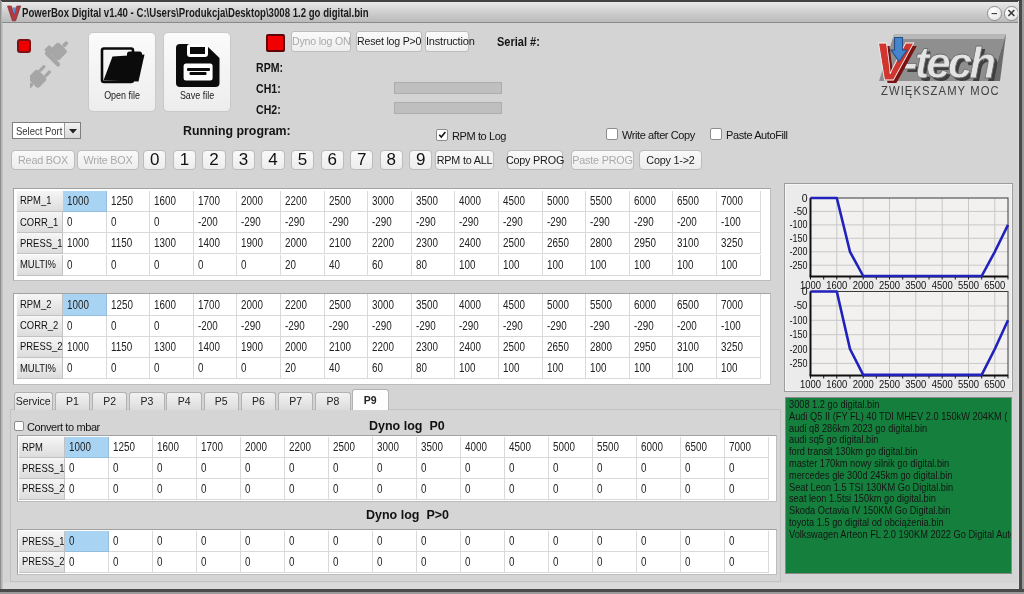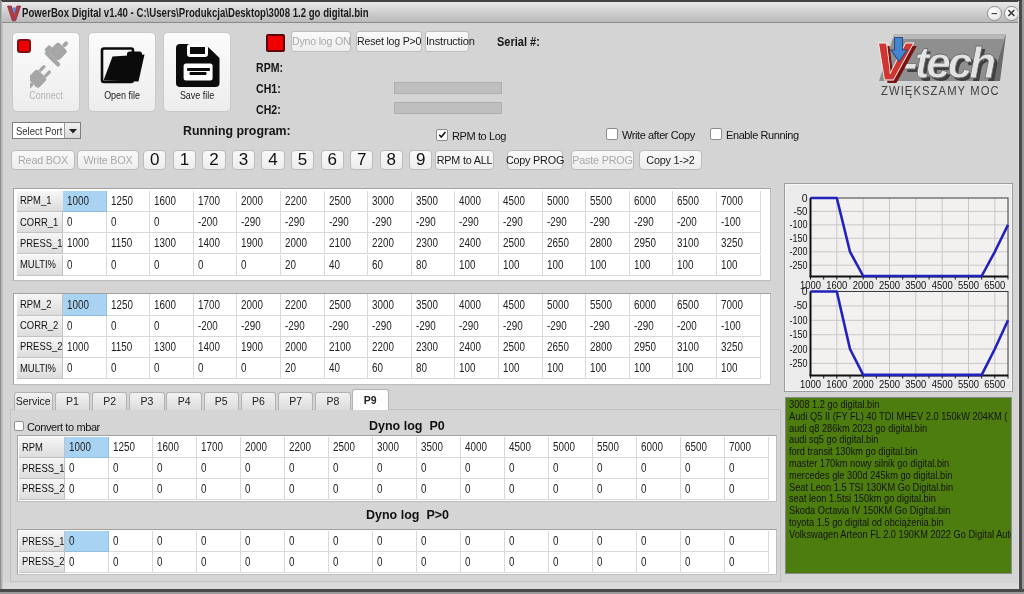--- a/index.html
+++ b/index.html
@@ -23,21 +23,21 @@
 .field{position:absolute;width:108px;height:12px;background:#bfbfbf;border:1px solid #adadad}
 .panel{position:absolute;background:#fff;border:1px solid #bdbdbd;border-top-color:#a2a2a2;border-left-color:#a2a2a2}
 .gh{position:absolute;background:linear-gradient(#f6f6f6,#dcdcdc);border-right:1px solid #c2c2c2;border-bottom:1px solid #c2c2c2;font-size:11.5px;color:#111;padding:3.5px 0 0 3px;overflow:hidden}
 .gh .t,.gc .t{display:inline-block;transform:scaleX(0.82);transform-origin:0 0;white-space:nowrap}
 .gc{position:absolute;background:#fff;border-right:1px solid #d9d9d9;border-bottom:1px solid #d9d9d9;font-size:12px;color:#222;padding:3.2px 0 0 4px;overflow:hidden}
 .gc.blue{background:#a9d3f2;border-color:#93bedd}
 .tab{position:absolute;top:391.5px;height:18px;background:linear-gradient(#f2f2f2,#dcdcdc);border:1px solid #b2b2b2;border-bottom:none;border-radius:3px 3px 0 0;font-size:10.5px;color:#222;text-align:center;line-height:17px}
 .tab.sel{top:389px;height:21px;background:#fdfdfd;font-weight:bold;z-index:5}
 #tabpage{position:absolute;left:10px;top:408.5px;width:771px;height:173px;background:#d5d5d5;border:1px solid #c2c2c2}
 .dynotitle{position:absolute;font-weight:bold;font-size:12.5px;color:#111}
-#filelist{position:absolute;left:785px;top:397px;width:227px;height:177px;background:#4d7c0f;border:1px solid #8a8a8a;overflow:hidden;font-size:11px;color:#141414;line-height:11.8px;padding:1px 8px 0 3px;white-space:nowrap}
+#filelist{position:absolute;left:785px;top:397px;width:227px;height:177px;background:#15803d;border:1px solid #8a8a8a;overflow:hidden;font-size:11px;color:#141414;line-height:11.8px;padding:1px 8px 0 3px;white-space:nowrap}
 #filelist .in{transform:scaleX(0.84);transform-origin:0 0;width:270px}
 #chartpanel{position:absolute;left:784px;top:183px;width:229px;height:209px;background:#ebebeb;border:1px solid #9c9c9c;box-shadow:inset 0 0 0 1px #f6f6f6}
 #tcharttitle{position:absolute;left:784px;top:184.5px;width:229px;text-align:center;font-size:10.5px;color:#2929cc}
 </style></head><body>
 <div id="win">
 <div class="abs" style="left:0;top:0;width:1024px;height:1.5px;background:#424242;z-index:50"></div>
 <div class="abs" style="left:0;top:0;width:1px;height:594px;background:#8f8f8f;z-index:50"></div>
 <div class="abs" style="left:1px;top:1px;width:1px;height:592px;background:#b2b2b2;z-index:50"></div>
 <div class="abs" style="left:2px;top:24px;width:1px;height:569px;background:#c2c2c2;z-index:50"></div>
 <div class="abs" style="left:1018px;top:1px;width:1px;height:592px;background:#dedede;z-index:50"></div>
@@ -48,23 +48,20 @@
 <div class="abs" style="left:0;top:592px;width:1024px;height:2px;background:#9a9a9a;z-index:50"></div>
 <div id="titlebar">
 <svg class="abs" style="left:4px;top:2px" width="16" height="18">
         <path d="M1.5 2 L5.3 2 L8 10.2 L10.9 2 L14.7 2 L9.6 16.8 L6.4 16.8 Z" fill="#b23a42" stroke="#832930" stroke-width="0.7"></path>
         <path d="M6.6 3.4 L10.4 3.4 L8.4 10.5 Z" fill="#4a90d9"></path>
       </svg>
 <div id="title">PowerBox Digital v1.40 - C:\Users\Produkcja\Desktop\3008 1.2 go digital.bin</div>
 <div class="winbtn" style="left:985px">–</div>
 <div class="winbtn" style="left:1002px">✕</div>
 </div>
-<div class="bigbtn" style="left:12px;top:32px">
-      <div class="lbl" style="color:#b3b3b3">Connect</div>
-    </div>
 <div class="abs" style="left:17px;top:39px;width:14px;height:14px;background:#ee0000;border:2px solid #7d1014;border-radius:3px"></div>
 <svg class="abs" style="left:30px;top:35px" width="52" height="58">
       <g fill="#a6a6a6">
         <g transform="translate(7.5,43.5) rotate(-45)">
           <rect x="-7" y="-7.5" width="13.5" height="15" rx="3"></rect>
           <rect x="6.5" y="-5.4" width="8" height="3.2" rx="1.5"></rect>
           <rect x="6.5" y="2.2" width="8" height="3.2" rx="1.5"></rect>
           <rect x="-13.5" y="-2" width="6.5" height="4" rx="2"></rect>
         </g>
         <g transform="translate(22.5,23.8) rotate(45)">
@@ -114,21 +111,21 @@
 <div class="blbl" style="left:183px;top:122.5px;font-size:13px;transform:scaleX(0.95);transform-origin:0 0">Running program:</div>
 <div class="cb" style="left:436px;top:129px">
       <svg width="10" height="10">
         <path d="M2.2 4.8 L4.3 7 L8.4 2" stroke="#111" stroke-width="1.5" fill="none"></path>
       </svg>
     </div>
 <div class="cblbl" style="left:452px;top:130px">RPM to Log</div>
 <div class="cb" style="left:606px;top:128px"></div>
 <div class="cblbl" style="left:622px;top:129px">Write after Copy</div>
 <div class="cb" style="left:710px;top:128px"></div>
-<div class="cblbl" style="left:726px;top:129px">Enable Running</div>
+<div class="cblbl" style="left:726px;top:129px">Paste AutoFill</div>
 <svg class="abs" style="left:870px;top:30px" width="150" height="72">
       <polygon points="24,4.5 136,4.5 121,51 9,51" fill="#8f8f8f"></polygon>
       <polygon points="24,4.5 136,4.5 133.5,9 22.5,9" fill="#b8b8b8"></polygon>
       <polygon points="121,51 136,4.5 130,51" fill="#6a6a6a"></polygon>
       <g font-family="Liberation Sans, sans-serif" font-style="italic" font-weight="bold">
         <text x="36" y="51" font-size="44" letter-spacing="-3" fill="#3f3f3f">-tech</text>
         <text x="33" y="48" font-size="44" letter-spacing="-3" fill="#e3e3e3" stroke="#6f6f6f" stroke-width="0.8">-tech</text>
         <text x="7" y="53" font-size="54" fill="#7a1212">V</text>
         <text x="4" y="50" font-size="54" fill="#d03530" stroke="#f2f2f2" stroke-width="0.8">V</text>
       </g>

